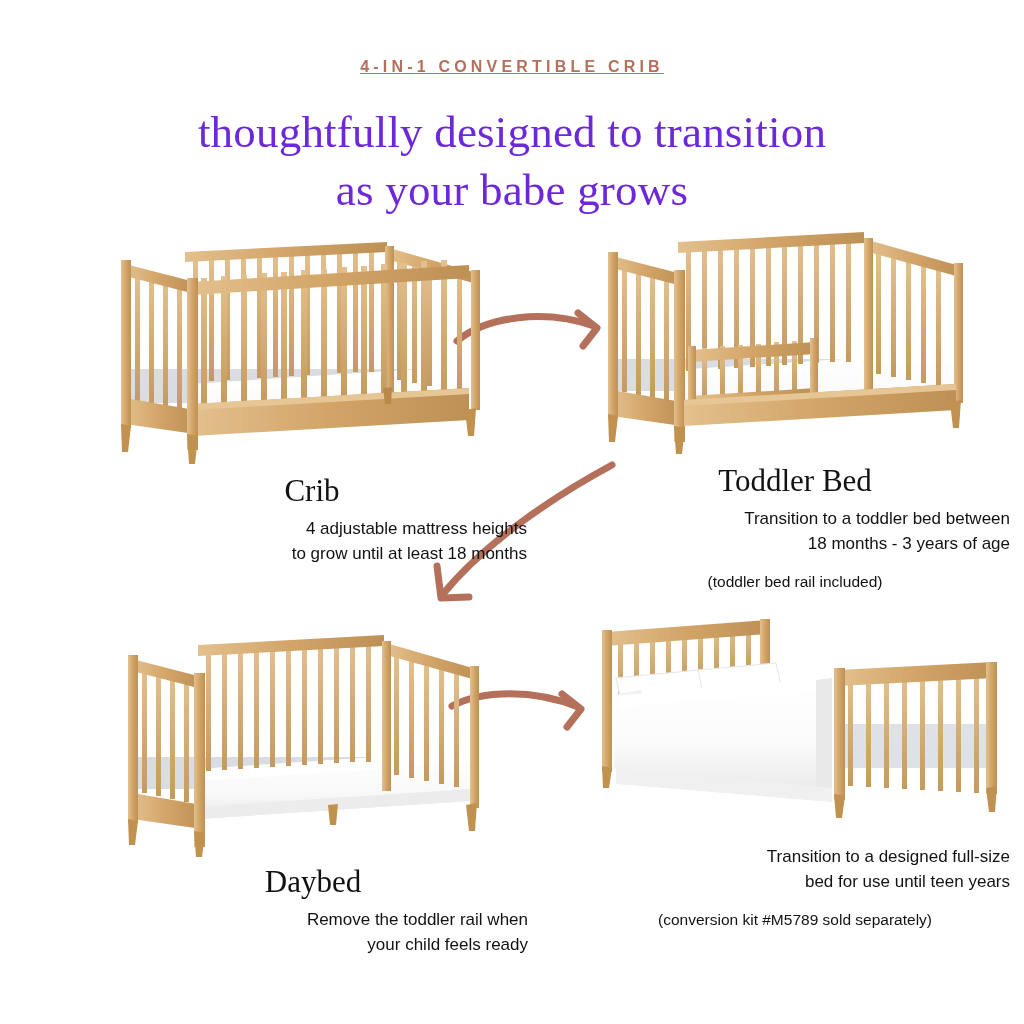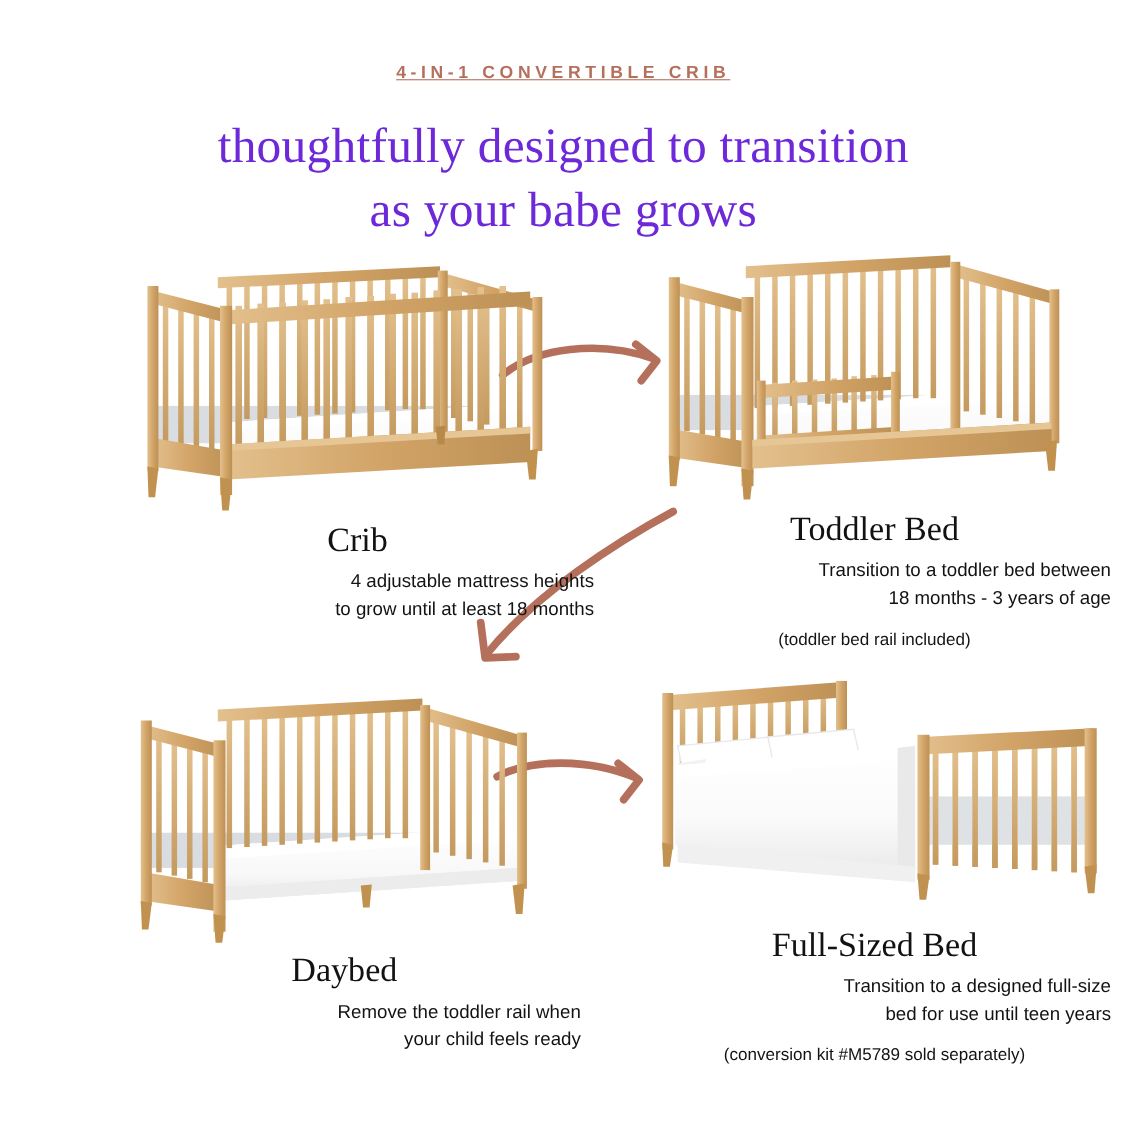--- a/index.html
+++ b/index.html
@@ -81,21 +81,21 @@
     font-family: "Liberation Sans", sans-serif;
   }
   .cell-desc .small {
     display: block;
     font-size: 15.5px;
     margin-top: 14px;
   }
   .cell-desc span.line { display: block; text-align: right; }
 
   
-  #cell-crib        { left: 110px;  top: 238px; }
+  #cell-crib        { left: 97px;  top: 238px; }
   #cell-toddler     { left: 580px; top: 228px; }
   #cell-daybed      { left: 98px;  top: 629px; }
   #cell-full        { left: 580px; top: 606px; }
 
   
   .arrow-layer {
     position: absolute;
     inset: 0;
     width: 1024px;
     height: 1024px;
@@ -472,21 +472,20 @@
           <rect x="376" y="66" width="5" height="120"></rect>
           <rect x="394" y="65" width="5" height="122"></rect>
         </g>
         <path d="M258,64 L414,56 L414,72 L258,80 Z" fill="url(#wd4)"></path>
         <rect x="254" y="62" width="11" height="132" fill="url(#wd4)"></rect>
         <rect x="406" y="56" width="11" height="132" fill="url(#wd4)"></rect>
         <path d="M254,188 L265,190 L262,212 L256,212 Z" fill="#c1924f"></path>
         <path d="M406,182 L417,180 L415,206 L409,206 Z" fill="#c1924f"></path>
       </svg>
     </div>
-    <div class="cell-title">Full-Sized Bed</div>
     <div class="cell-desc">
       <span class="line">Transition to a designed full-size</span>
       <span class="line">bed for use until teen years</span>
       <span class="small">(conversion kit #M5789 sold separately)</span>
     </div>
   </div>
 
 </div>
 
 </body></html>

